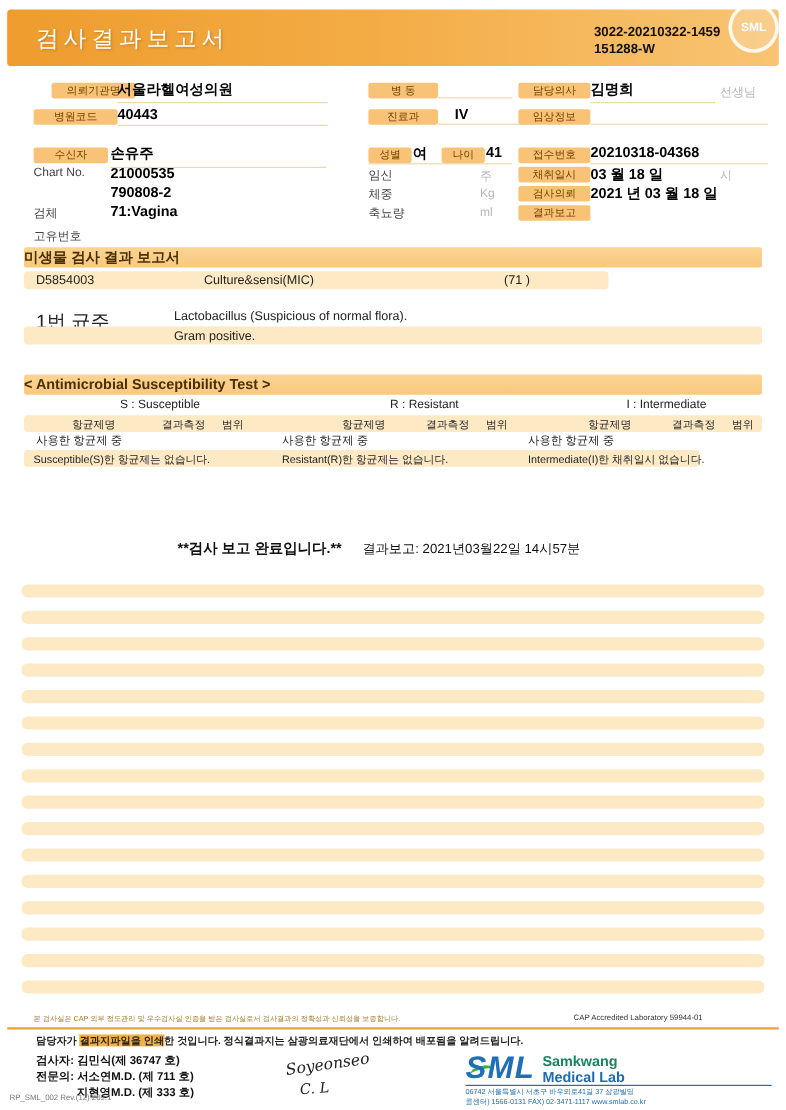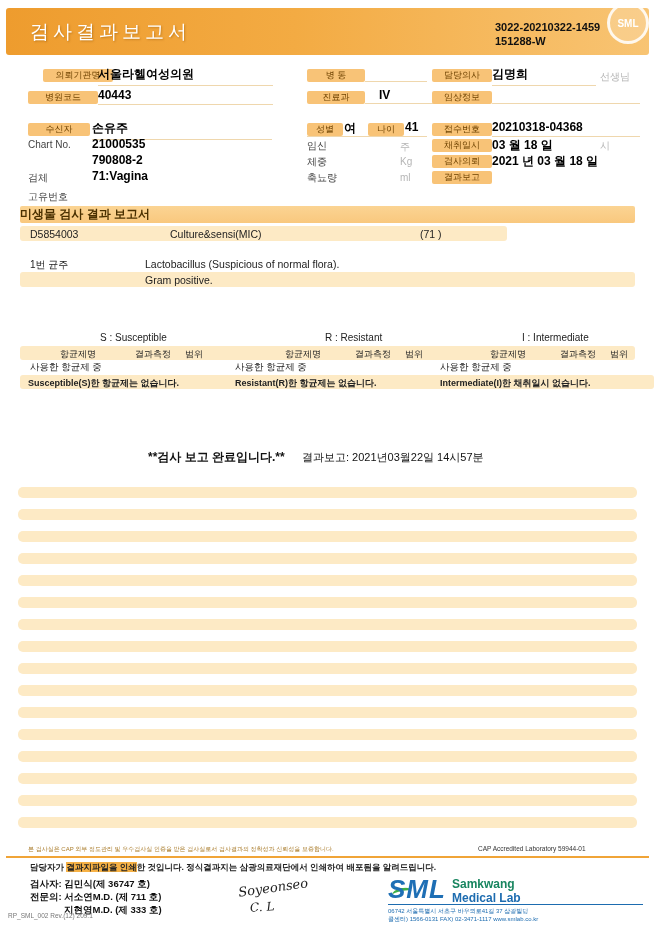--- a/index.html
+++ b/index.html
@@ -86,47 +86,48 @@
   <div class="abs val" style="left:492px;top:153px;">2021 년 03 월 18 일</div>
   <div class="abs chip" style="left:432px;top:171px;width:56px;">결과보고</div>
   <div class="abs val" style="left:492px;top:169px;"></div>
 
   <div class="abs secbar" style="left:20px;top:206px;width:615px;height:17px;">미생물 검사 결과 보고서</div>
   <div class="abs stripe" style="left:20px;top:226px;width:487px;height:15px;">
     <span class="cell" style="left:10px;top:2px;font-size:10.5px;">D5854003</span>
     <span class="cell" style="left:150px;top:2px;font-size:10.5px;">Culture&amp;sensi(MIC)</span>
     <span class="cell" style="left:400px;top:2px;font-size:10.5px;">(71 )</span>
   </div>
-  <span class="abs cell" style="left:30px;top:258px;font-size:10px;">1번 균주</span>
+  <span class="abs cell" style="left:30px;top:258px;font-size:16px;">1번 균주</span>
   <span class="abs cell" style="left:145px;top:258px;font-size:10.5px;">Lactobacillus (Suspicious of normal flora).</span>
   <div class="abs stripe" style="left:20px;top:272px;width:615px;height:15px;">
     <span class="cell" style="left:125px;top:2px;font-size:10.5px;">Gram positive.</span>
   </div>
 
+  <div class="abs secbar" style="left:20px;top:312px;width:615px;height:17px;">&lt; Antimicrobial Susceptibility Test &gt;</div>
   <span class="abs cell" style="left:100px;top:332px;">S : Susceptible</span>
   <span class="abs cell" style="left:325px;top:332px;">R : Resistant</span>
   <span class="abs cell" style="left:522px;top:332px;">I : Intermediate</span>
 
   <div class="abs stripe" style="left:20px;top:346px;width:615px;height:14px;">
     <span class="cell" style="left:40px;top:2px;font-size:9px;">항균제명</span>
     <span class="cell" style="left:115px;top:2px;font-size:9px;">결과측정</span>
     <span class="cell" style="left:165px;top:2px;font-size:9px;">범위</span>
     <span class="cell" style="left:265px;top:2px;font-size:9px;">항균제명</span>
     <span class="cell" style="left:335px;top:2px;font-size:9px;">결과측정</span>
     <span class="cell" style="left:385px;top:2px;font-size:9px;">범위</span>
     <span class="cell" style="left:470px;top:2px;font-size:9px;">항균제명</span>
     <span class="cell" style="left:540px;top:2px;font-size:9px;">결과측정</span>
     <span class="cell" style="left:590px;top:2px;font-size:9px;">범위</span>
   </div>
 
   <span class="abs cell" style="left:30px;top:361px;font-size:9.5px;">사용한 항균제 중</span>
   <span class="abs cell" style="left:235px;top:361px;font-size:9.5px;">사용한 항균제 중</span>
   <span class="abs cell" style="left:440px;top:361px;font-size:9.5px;">사용한 항균제 중</span>
 
-  <div class="abs stripe" style="left:20px;top:375px;width:634px;height:14px;font-weight:bold;">
+  <div class="abs stripe" style="left:20px;top:375px;width:563px;height:14px;">
     <span class="cell" style="left:8px;top:2px;font-size:9px;">Susceptible(S)한 항균제는 없습니다.</span>
     <span class="cell" style="left:215px;top:2px;font-size:9px;">Resistant(R)한 항균제는 없습니다.</span>
     <span class="cell" style="left:420px;top:2px;font-size:9px;">Intermediate(I)한 채취일시 없습니다.</span>
   </div>
 
   <span class="abs" style="left:148px;top:449px;font-size:12px;font-weight:bold;white-space:nowrap;">**검사  보고  완료입니다.**</span>
   <span class="abs" style="left:302px;top:450px;font-size:11px;white-space:nowrap;">결과보고: 2021년03월22일 14시57분</span>
 
   <div class="abs" style="left:18px;top:487px;width:619px;">
     <div class="empty-stripe"></div>

